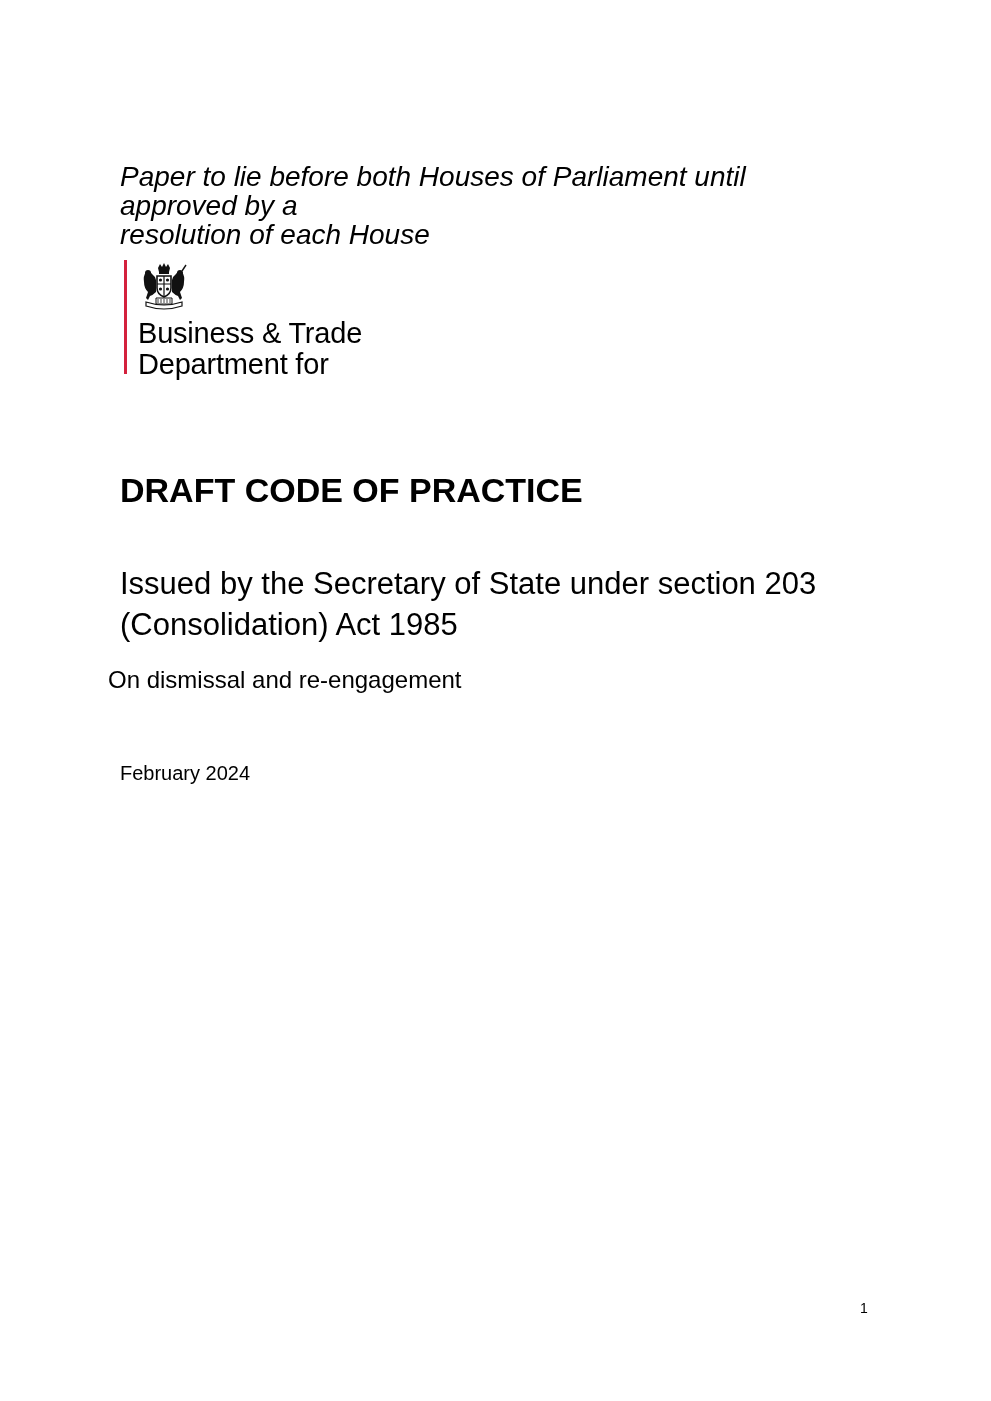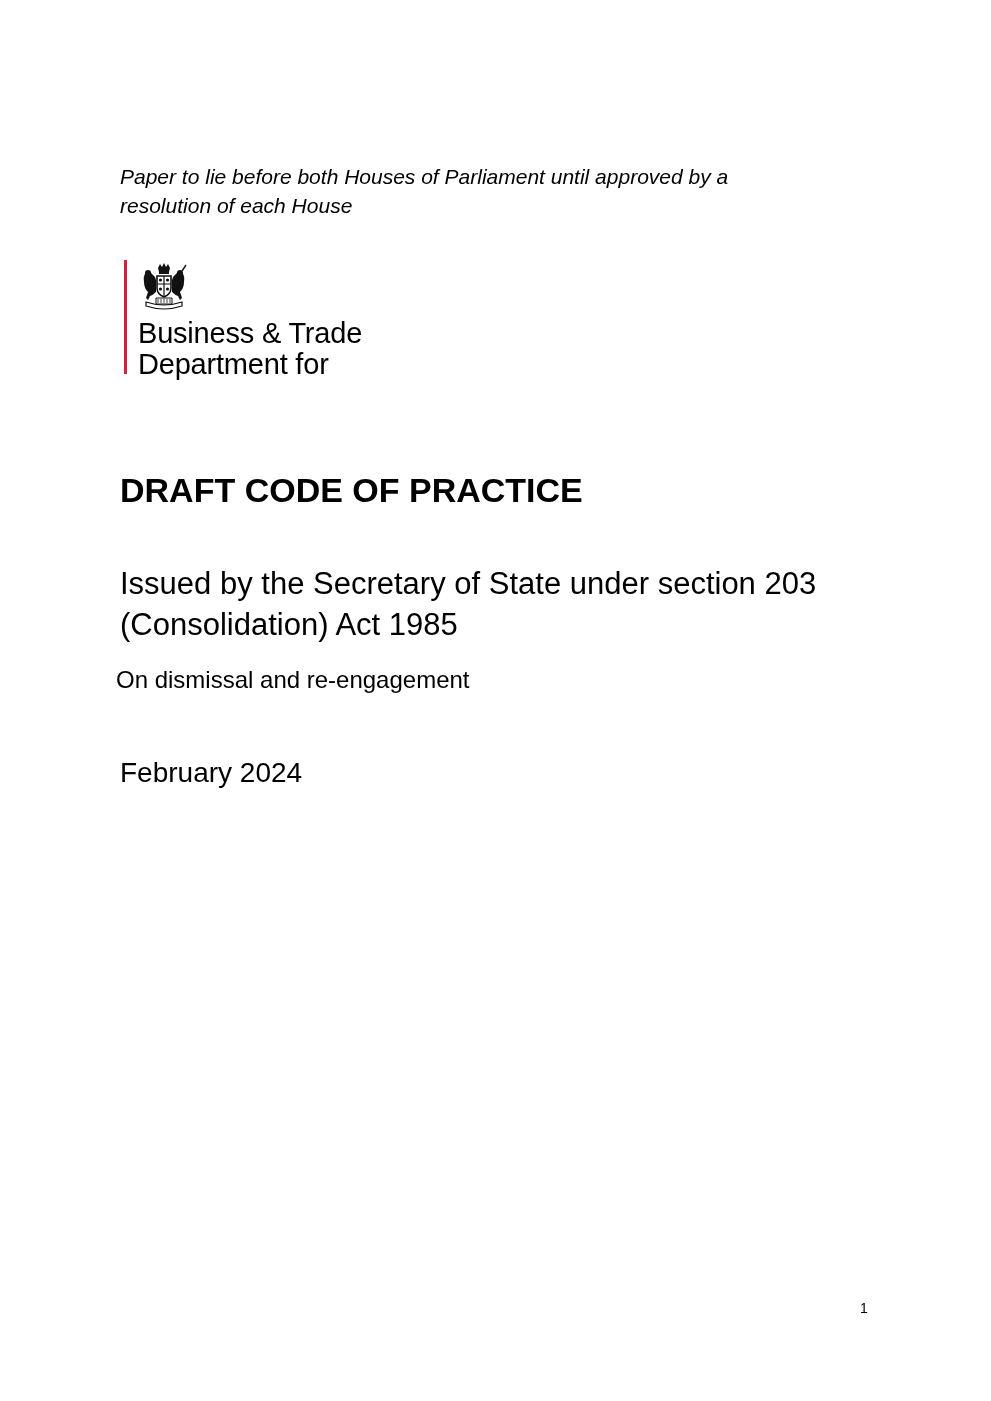--- a/index.html
+++ b/index.html
@@ -13,21 +13,21 @@
       position: relative;
       overflow: hidden;
       font-family: "Liberation Sans", sans-serif;
       color: #000000;
     }
     .lay-note {
       position: absolute;
       left: 120px;
       top: 162px;
       width: 720px;
-      font-size: 21px;
+      font-size: 28px;
       font-style: italic;
       line-height: 29px;
     }
     .logo {
       position: absolute;
       left: 124px;
       top: 260px;
       height: 114px;
       padding-left: 11px;
       border-left: 3px solid #d4213d;
@@ -57,30 +57,30 @@
       position: absolute;
       left: 120px;
       top: 528px;
       width: 780px;
       font-size: 31px;
       line-height: 41px;
       margin-top: 35px;
     }
     .topic {
       position: absolute;
-      left: 116px;
+      left: 108px;
       top: 665px;
       font-size: 24px;
       line-height: 30px;
     }
     .date {
       position: absolute;
       left: 120px;
       top: 758px;
-      font-size: 28px;
+      font-size: 20px;
       line-height: 30px;
     }
     .page-number {
       position: absolute;
       left: 860px;
       top: 1299px;
       font-size: 14px;
       line-height: 18px;
     }
   </style>

